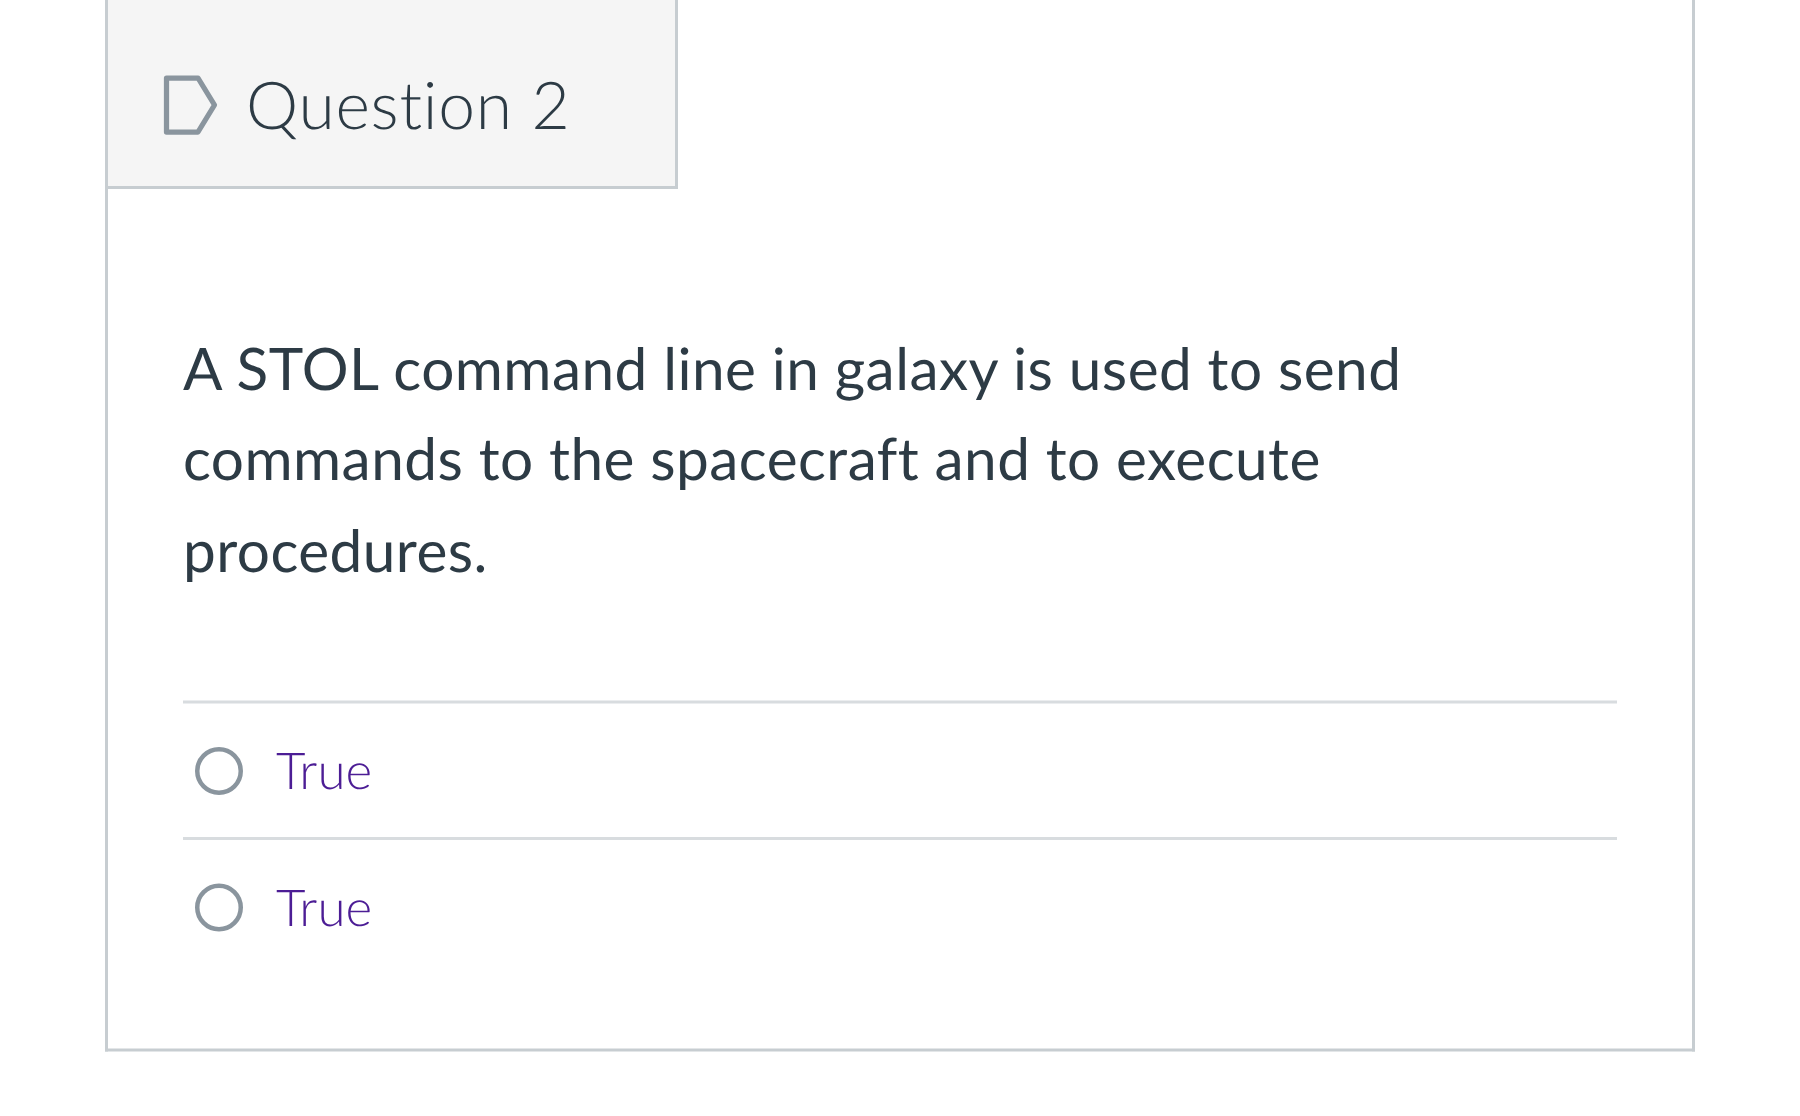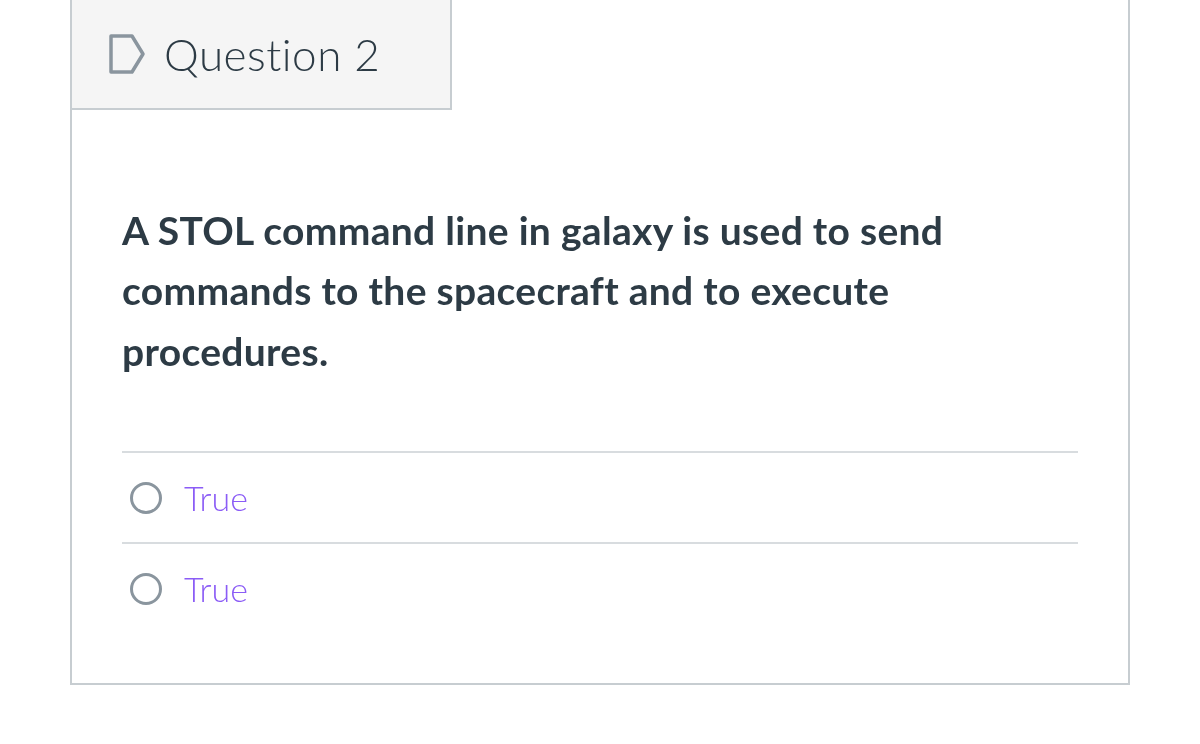--- a/index.html
+++ b/index.html
@@ -22,21 +22,21 @@
       border-left: 2px solid #c7cdd1;
       border-right: 2px solid #c7cdd1;
       border-bottom: 2px solid #c7cdd1;
     }
     .question-header {
       background: #f5f5f5;
       border-bottom: 2px solid #c7cdd1;
       border-right: 2px solid #c7cdd1;
       display: inline-flex;
       align-items: center;
-      padding: 28px 70px 28px 36px;
+      padding: 44px 70px 28px 36px;
       gap: 18px;
     }
     .tag-icon {
       width: 38px;
       height: 44px;
       flex-shrink: 0;
     }
     .tag-icon svg {
       width: 100%;
       height: 100%;
@@ -46,21 +46,21 @@
       font-size: 44px;
       font-weight: 300;
       color: #2d3b45;
       letter-spacing: 0.5px;
     }
     .question-body {
       padding: 90px 50px 50px 50px;
     }
     .question-text {
       font-size: 39px;
-      font-weight: 700;
+      font-weight: 400;
       color: #2d3b45;
       line-height: 1.55;
       letter-spacing: 0.3px;
     }
     .answers {
       margin-top: 70px;
     }
     .answer-option {
       border-top: 2px solid #d8dcdf;
       padding: 24px 8px;
@@ -73,21 +73,21 @@
       width: 32px;
       height: 32px;
       border: 3px solid #8a959e;
       border-radius: 50%;
       flex-shrink: 0;
       background: #fff;
     }
     .answer-label {
       font-size: 34px;
       font-weight: 300;
-      color: #8b5cf6;
+      color: #4c1d95;
     }
   </style>
 </head>
 <body>
 
 <div class="question-container">
   <div class="question-header">
     <span class="tag-icon">
       <svg viewBox="0 0 38 44" fill="none">
         <path d="M3 4 L24 4 L35 22 L24 40 L3 40 Z" stroke="#8a959e" stroke-width="3.5" stroke-linejoin="round" fill="none"></path>

